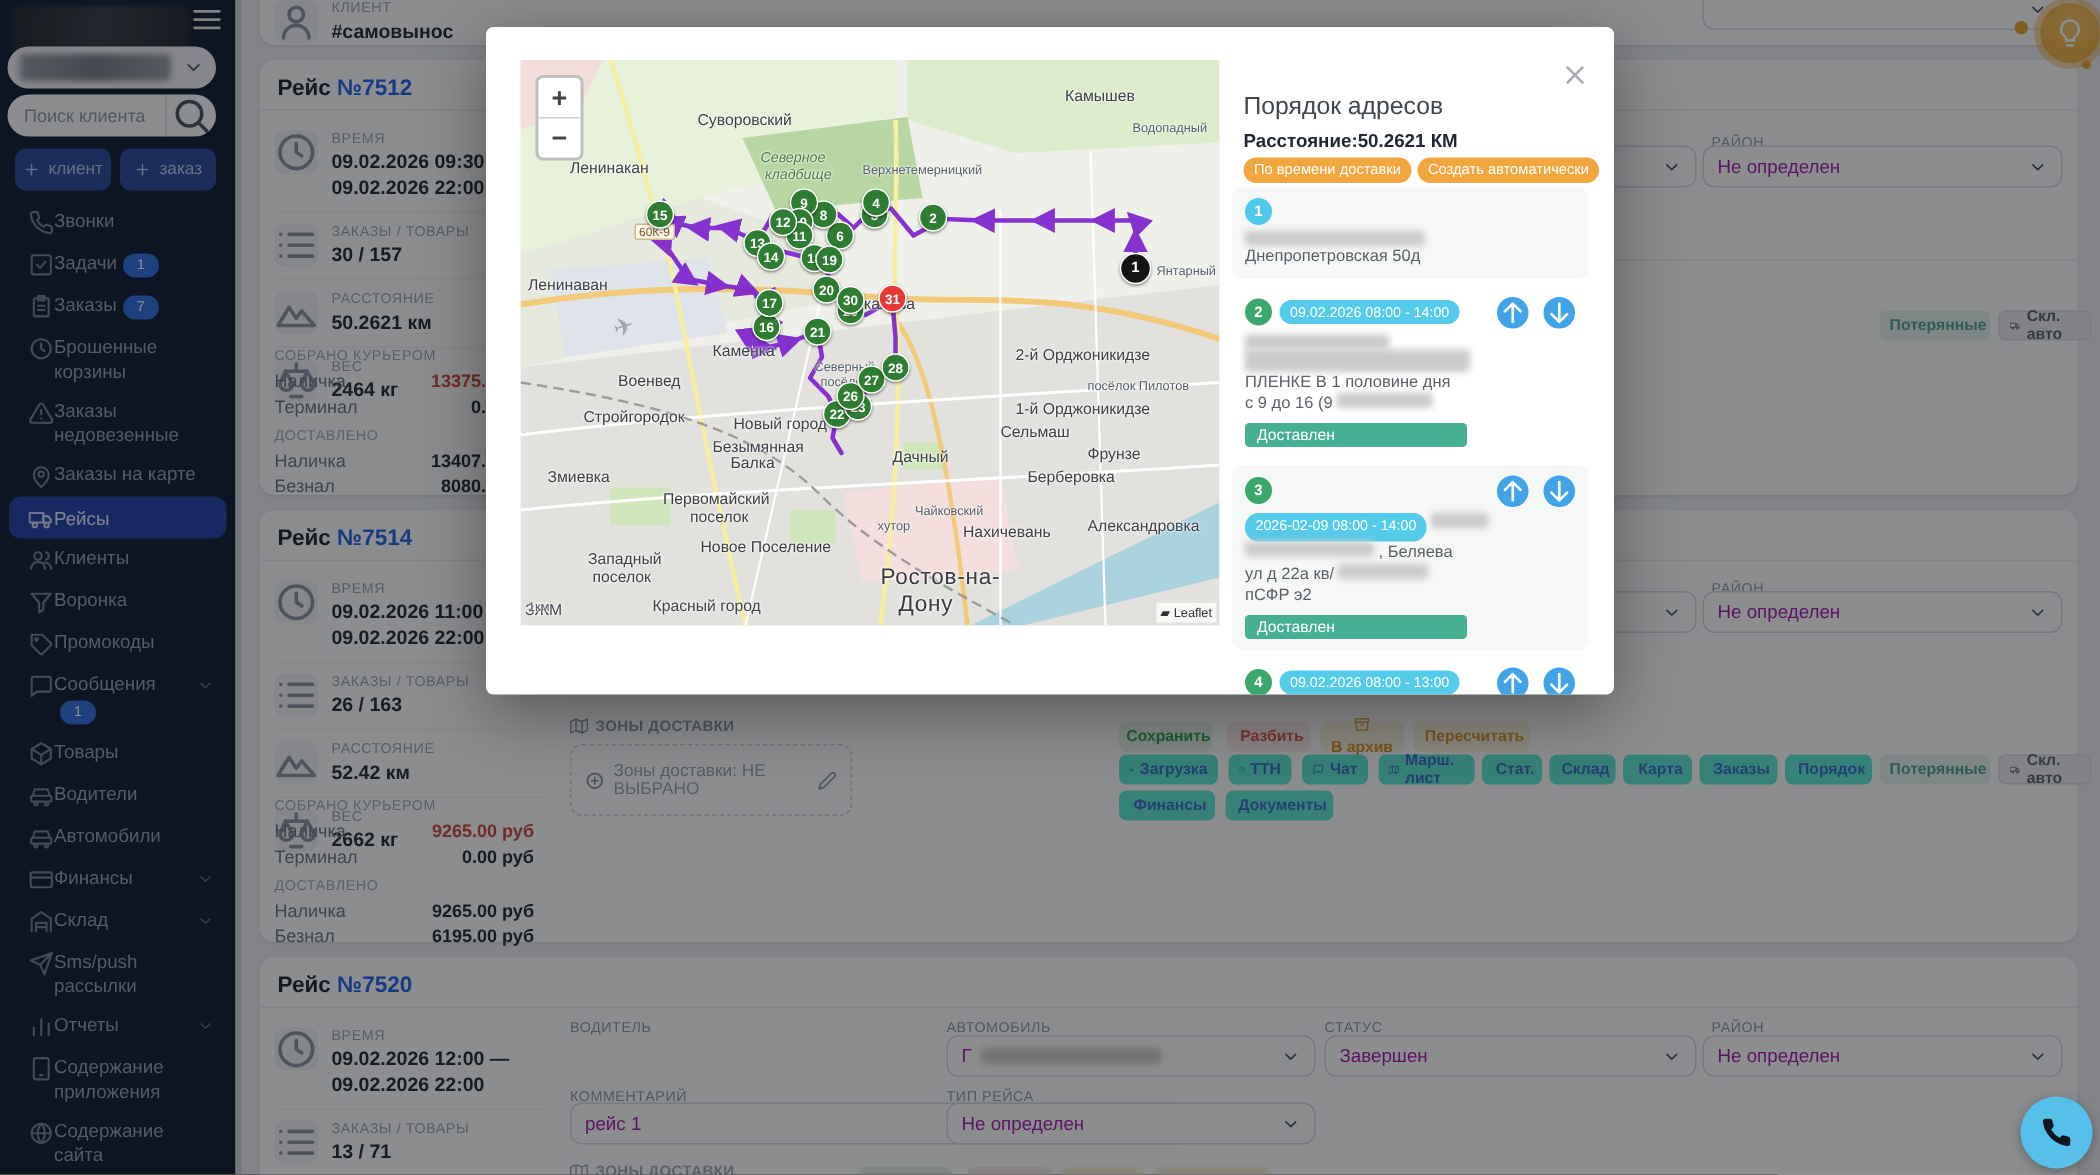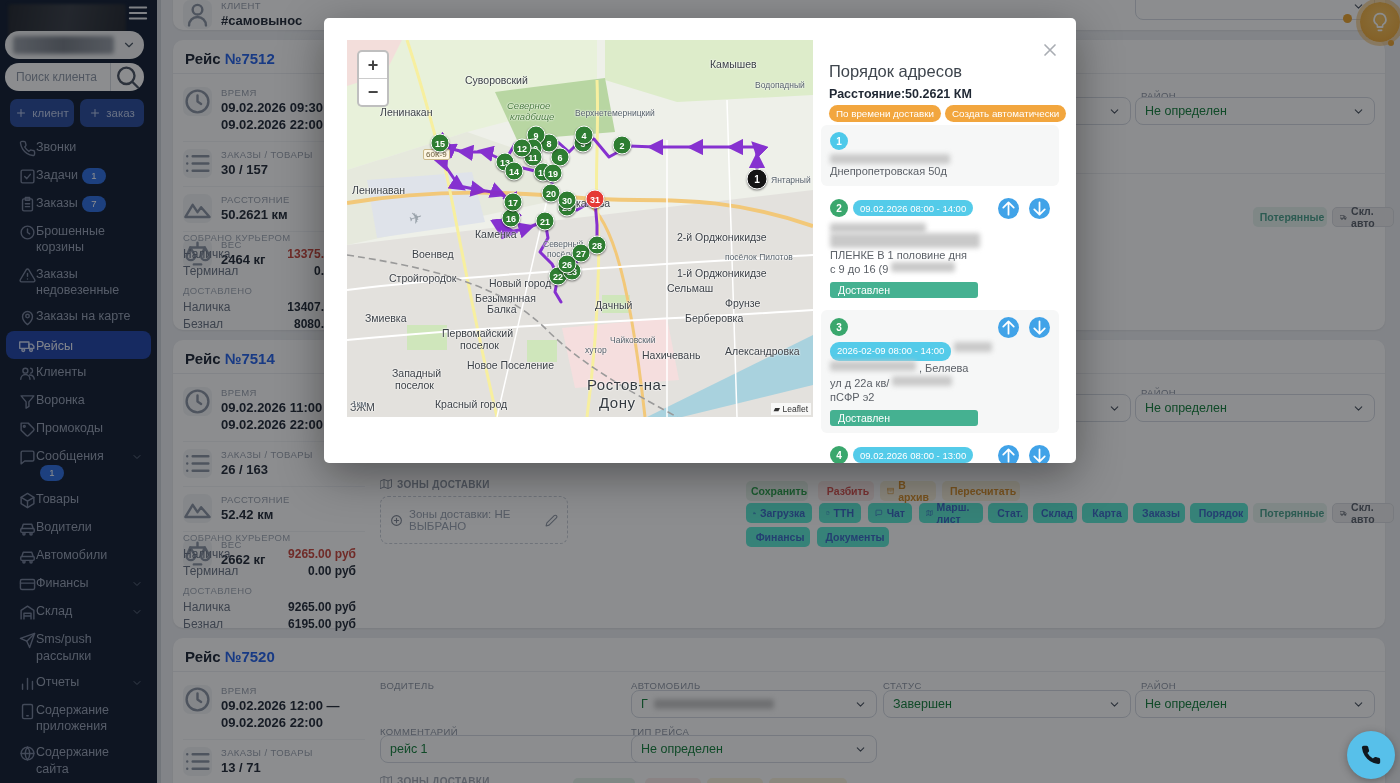--- a/index.html
+++ b/index.html
@@ -38,21 +38,21 @@
   .stat:last-child{border-bottom:0;}
   .stat-ico{width:29px;height:29px;border-radius:7px;background:#f2f4f6;color:#8b94a3;display:flex;align-items:center;justify-content:center;flex:0 0 29px;}
   .stat-ico svg{width:15px;height:15px;}
   .stat-label{font-size:9.5px;color:#9ba3b0;letter-spacing:.4px;margin-bottom:2px;}
   .stat-value{font-size:13px;font-weight:bold;color:#222b38;line-height:1.3;}
   .m-title{font-size:9.5px;color:#a2aab6;letter-spacing:.4px;margin:6px 0 3px;}
   .m-row{display:flex;justify-content:space-between;font-size:12px;color:#6a7484;line-height:16.5px;}
   .m-row b{color:#222b38;}
   .m-row b.red{color:#c9473d;}
   .fld-label{position:absolute;font-size:9.5px;color:#8f97a5;letter-spacing:.4px;}
-  .sel{position:absolute;height:26px;background:#fff;border:1px solid #d5dae2;border-radius:8px;display:flex;align-items:center;padding:0 9px;font-size:12.5px;color:#15803d;gap:6px;}
+  .sel{position:absolute;height:26px;background:#fff;border:1px solid #d5dae2;border-radius:8px;display:flex;align-items:center;padding:0 9px;font-size:12.5px;color:#a21caf;gap:6px;}
   .sel .chev{margin-left:auto;width:13px;height:13px;color:#49525f;flex:0 0 13px;}
   .blur{display:inline-block;background:#c9c9c9;border-radius:2px;filter:blur(2.5px);height:10px;vertical-align:middle;}
   .act{position:absolute;height:20px;border-radius:5px;font-size:10.5px;font-weight:bold;display:flex;align-items:center;justify-content:center;gap:4px;padding:0 7px;box-sizing:border-box;cursor:pointer;}
   .act svg{width:10px;height:10px;}
   .act-green{background:#e7f4eb;color:#2da44e;}
   .act-red{background:#fcecea;color:#d9534f;}
   .act-amber{background:#fbf3dd;color:#d9912c;}
   .act-blue{background:#5eead4;color:#3b6cc7;}
   .act-teal{background:#e7f3ef;color:#4aa18c;}
   .act-gray{background:#ededee;color:#5b626d;border:1px solid #d9dce0;}
@@ -620,21 +620,21 @@
         <div class="act act-red" style="left: 645px; top: 141px; width: 56px;">
           <span style="width:10px;height:10px;display:flex;">
             <svg viewBox="0 0 24 24" fill="none" stroke="currentColor" stroke-width="2" stroke-linecap="round" stroke-linejoin="round" style="width:100%;height:100%">
               <circle cx="6" cy="6" r="2.5"></circle>
               <circle cx="6" cy="18" r="2.5"></circle>
               <path d="M20 4 8.1 15.9M14.5 11.5 20 20M8.1 8.1l3.9 3.9"></path>
             </svg>
           </span>
           <span>Разбить</span>
         </div>
-        <div class="act act-amber" style="left: 707px; top: 141px; width: 56px;">
+        <div class="act act-amber" style="left: 707px; top: 141px; width: 56px; flex-direction: column;">
           <span style="width:10px;height:10px;display:flex;">
             <svg viewBox="0 0 24 24" fill="none" stroke="currentColor" stroke-width="2" stroke-linecap="round" stroke-linejoin="round" style="width:100%;height:100%">
               <path d="M21 8v13H3V8"></path>
               <rect x="1" y="3" width="22" height="5"></rect>
               <path d="M10 12h4"></path>
             </svg>
           </span>
           <span>В архив</span>
         </div>
         <div class="act act-amber" style="left: 769px; top: 141px; width: 78px;">

